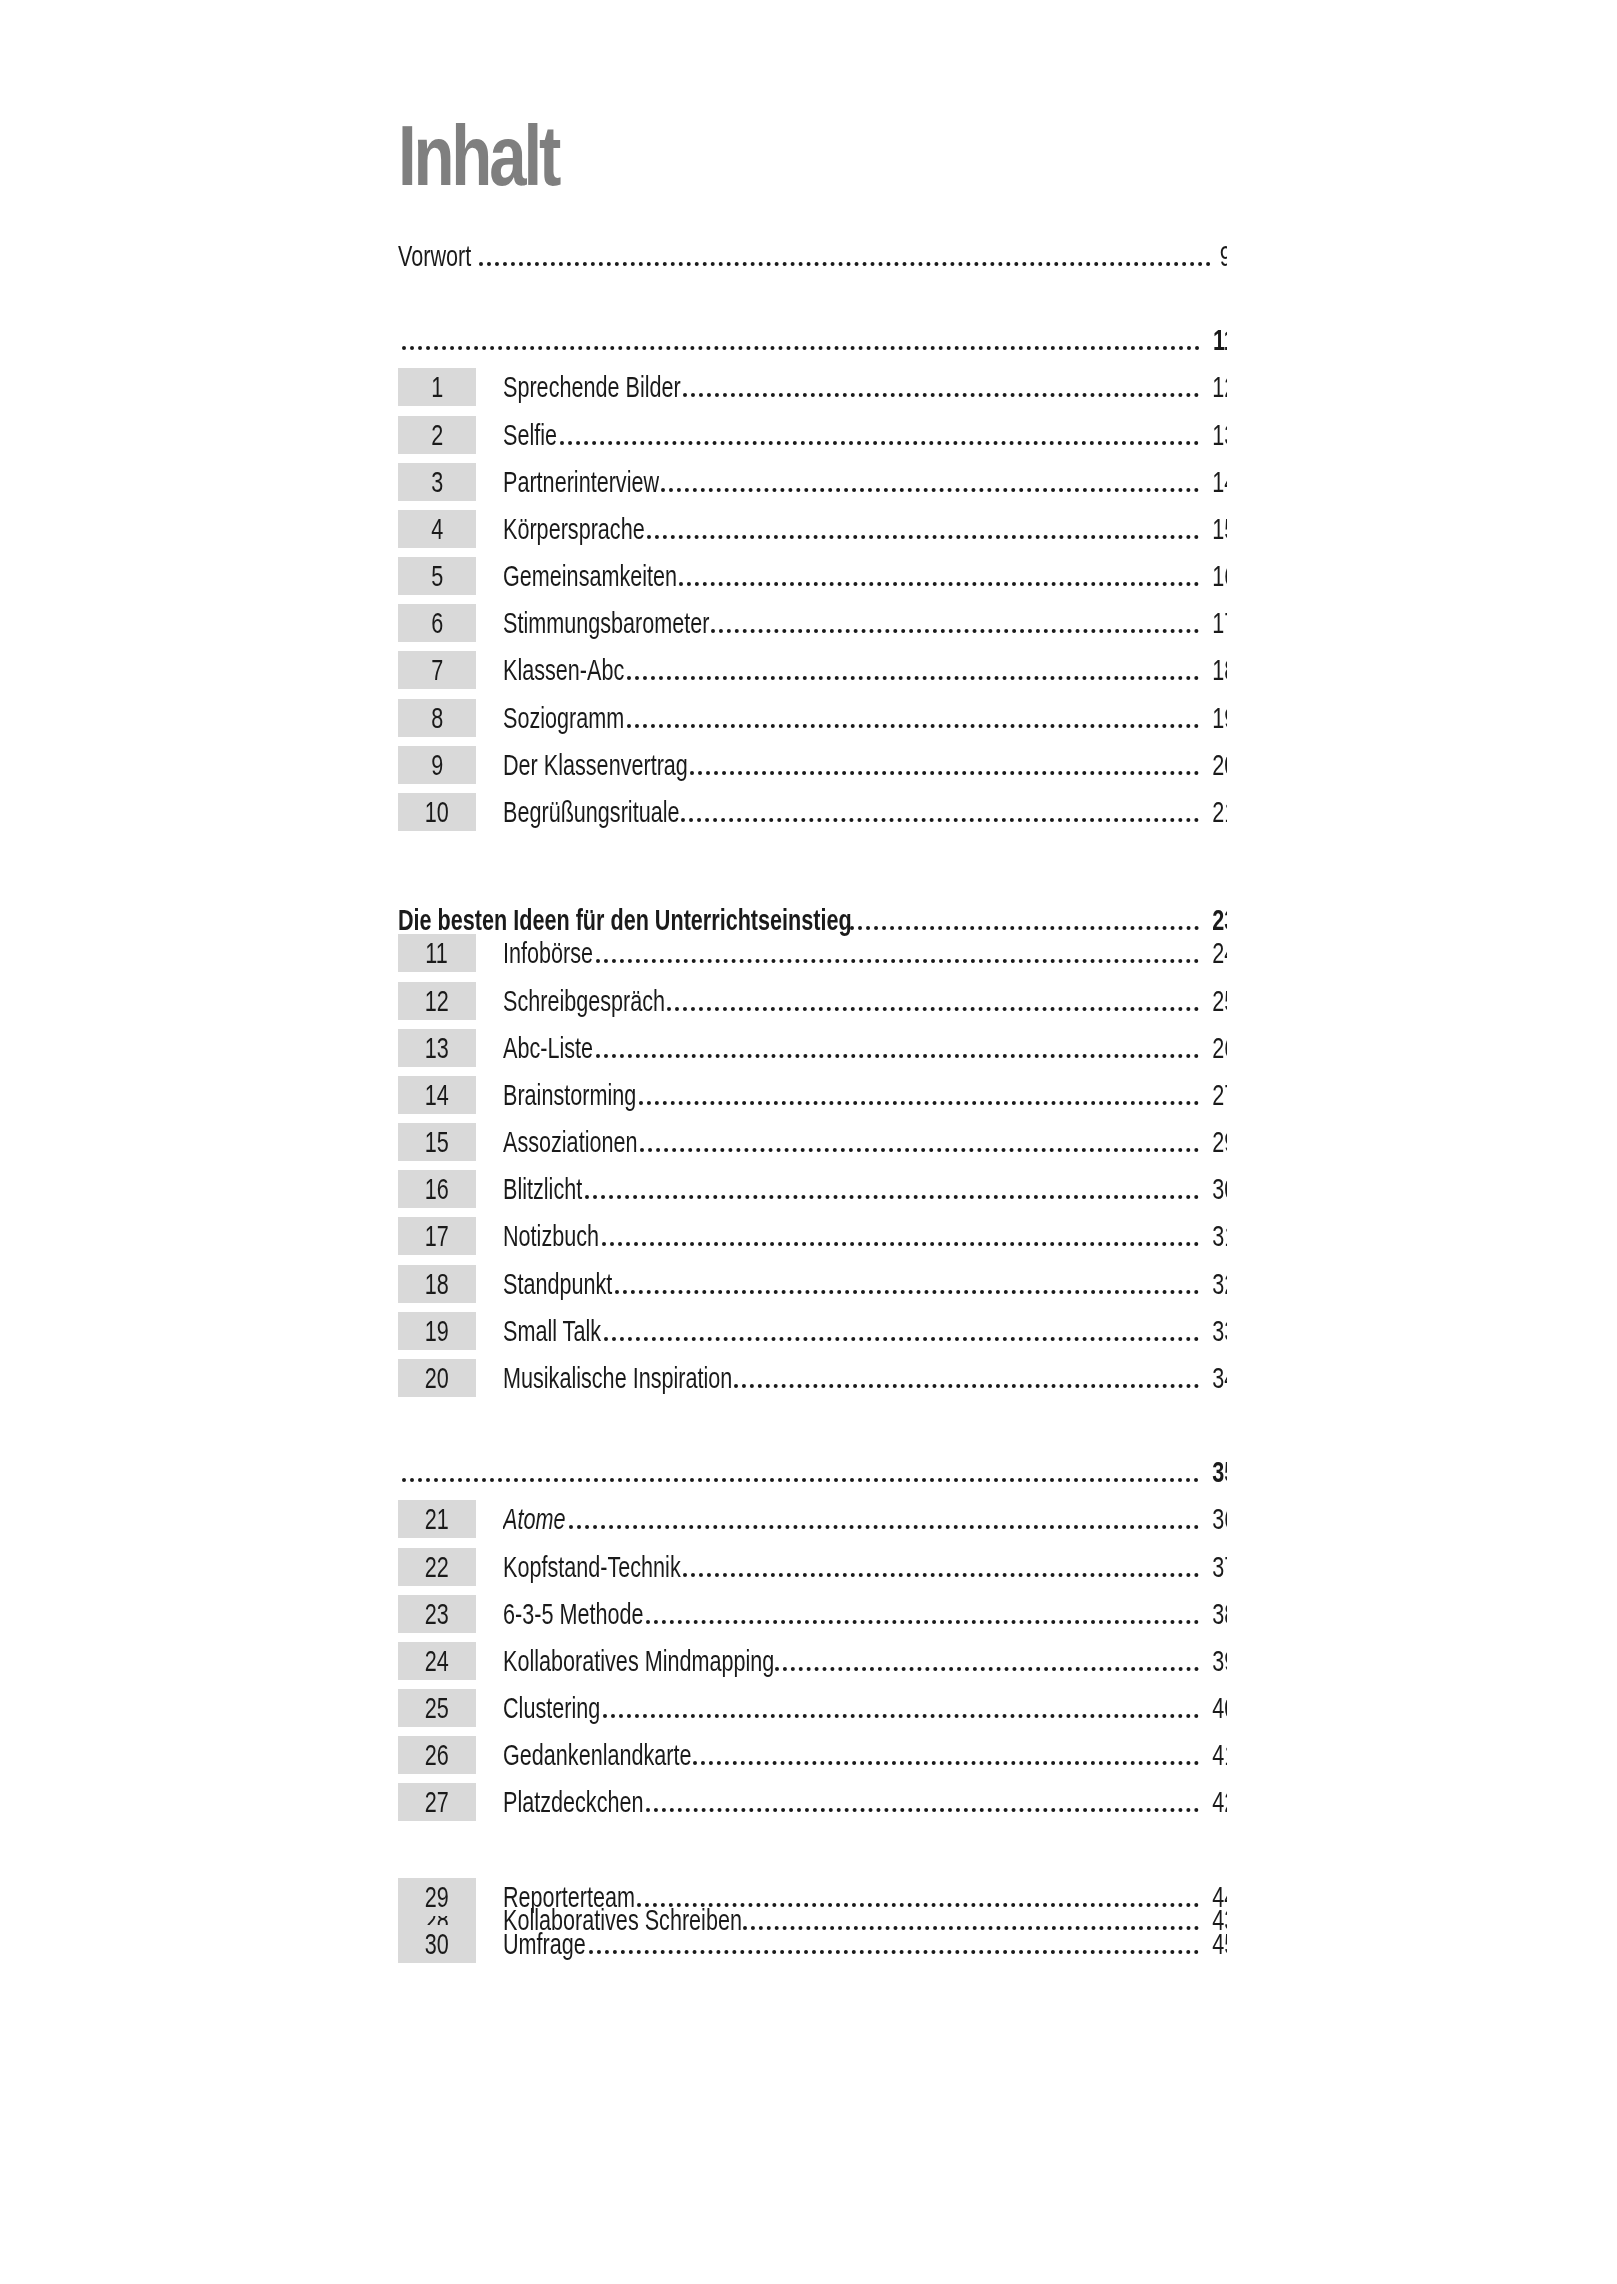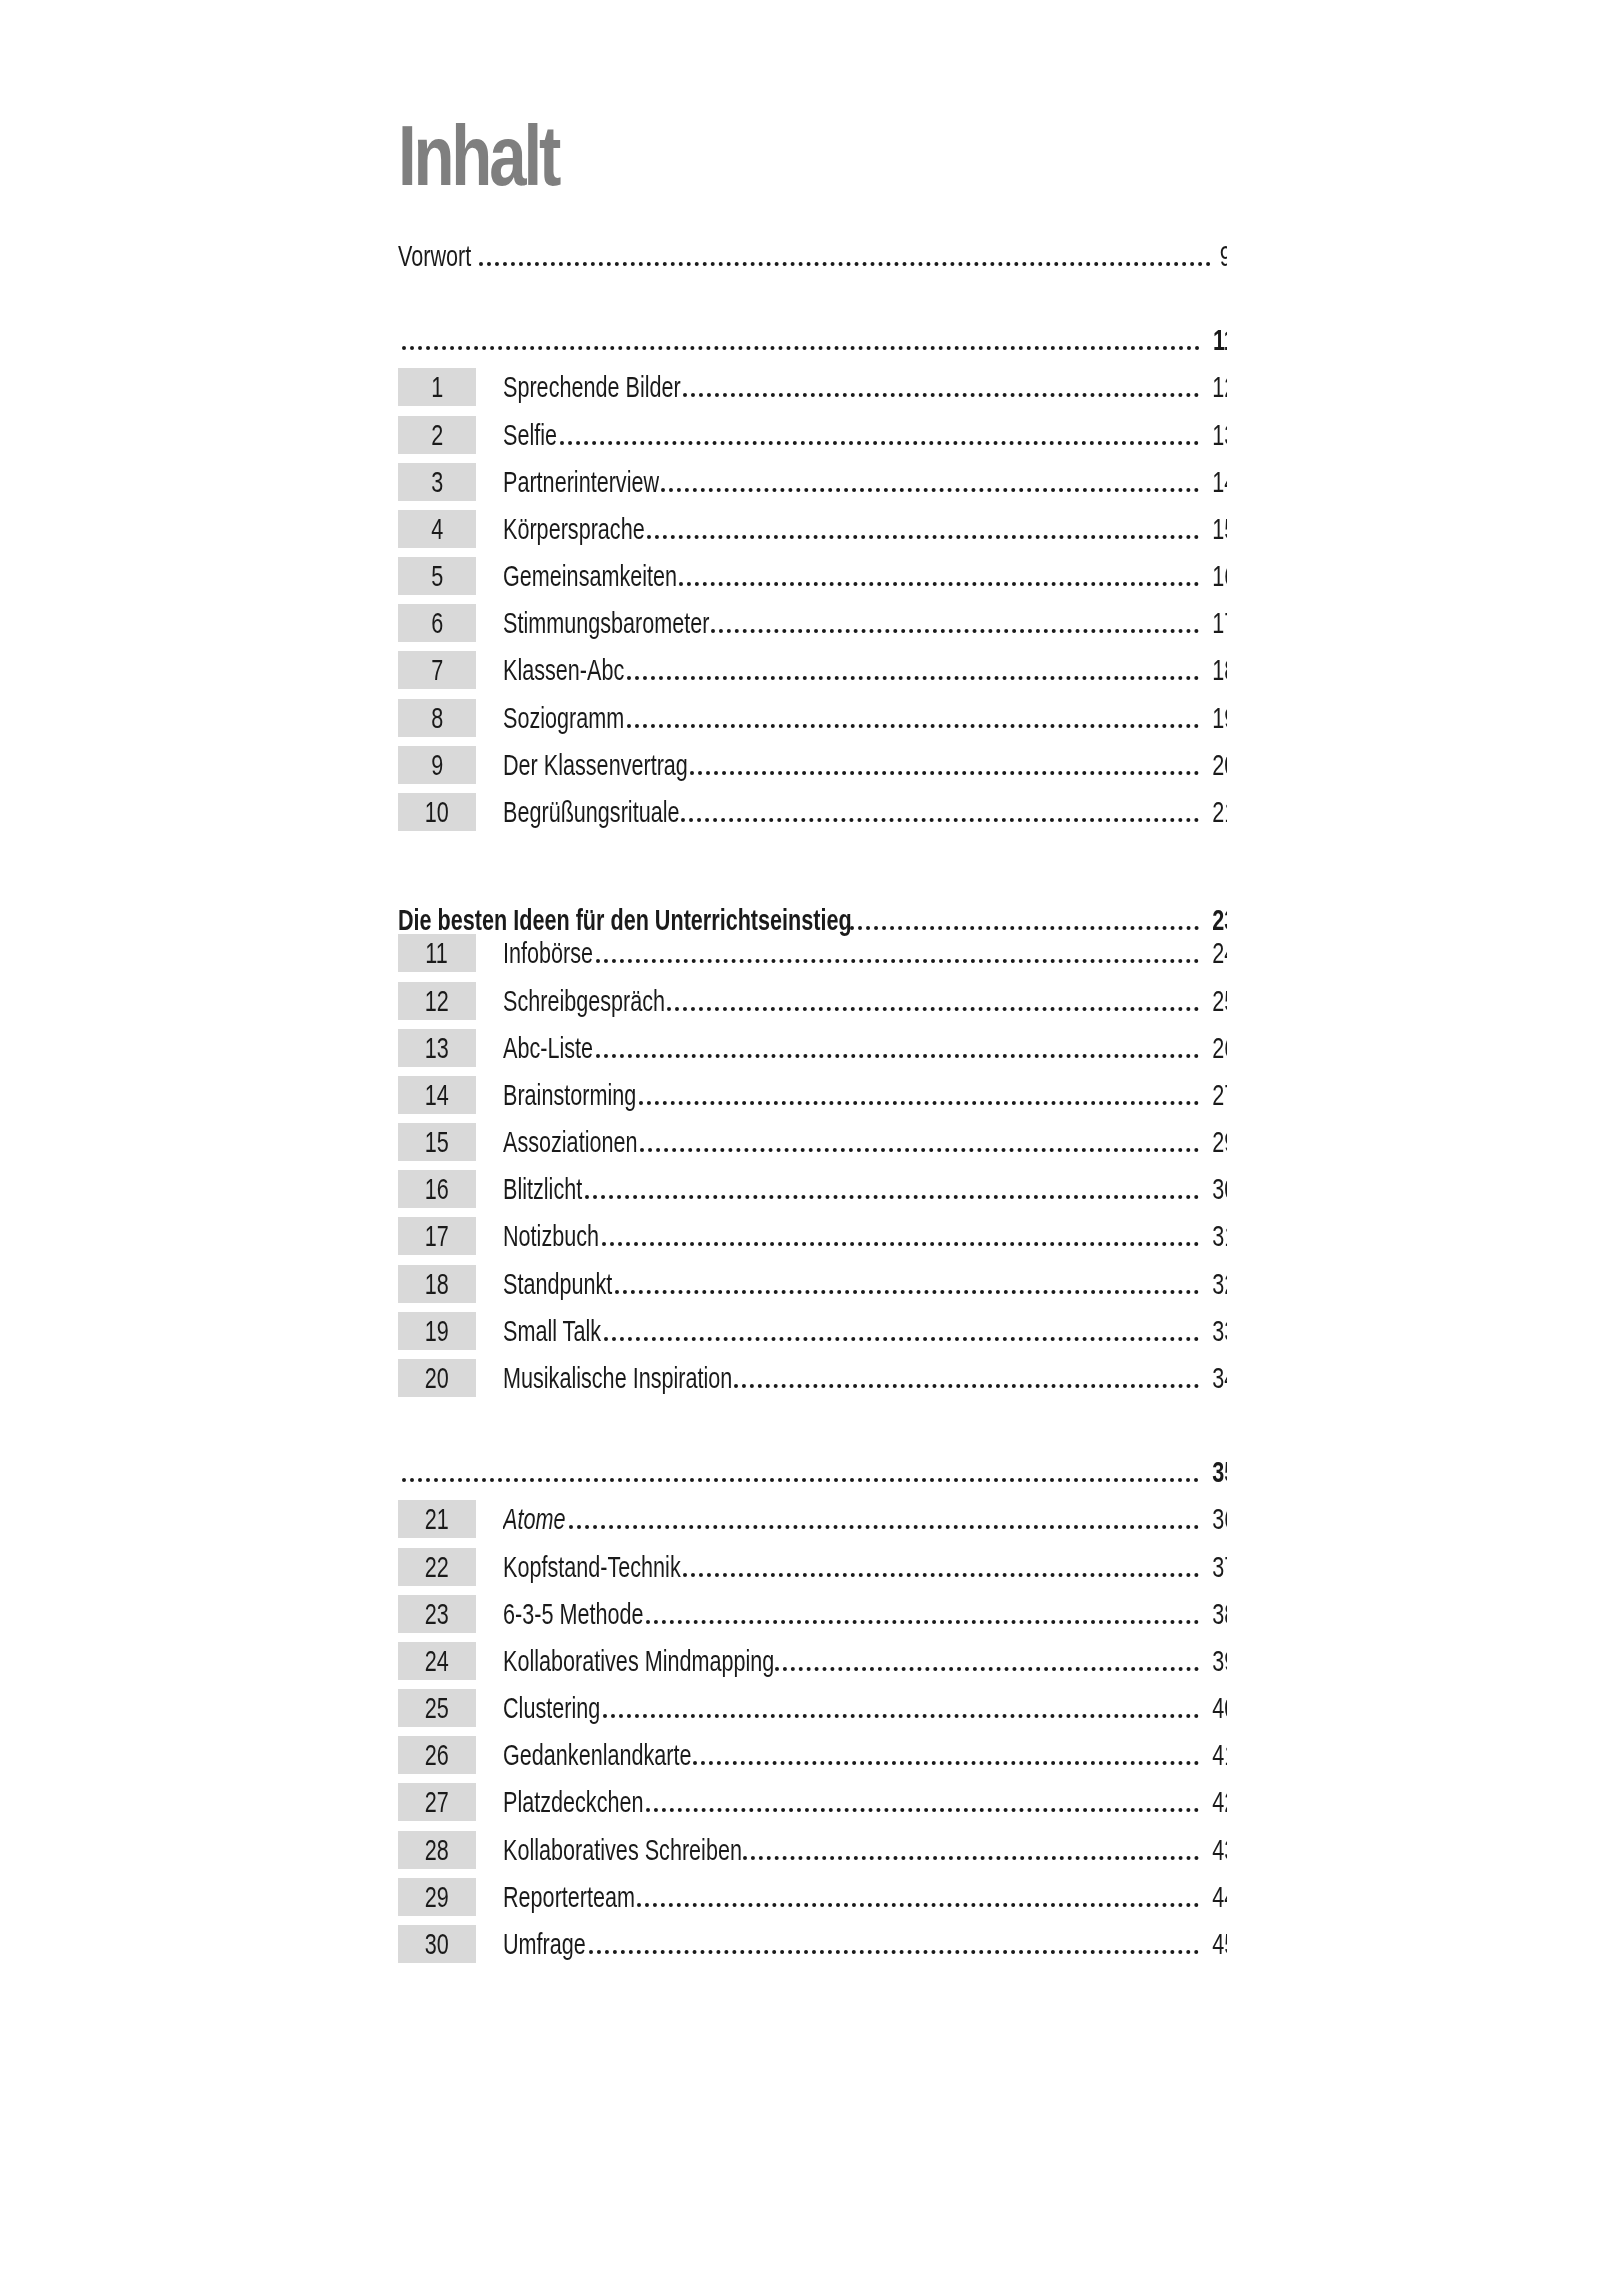--- a/index.html
+++ b/index.html
@@ -395,21 +395,21 @@
       <div class="row item" style="top: 1682px;">
         <div class="num-box">
           <span>27</span>
         </div>
         <div class="leader-line">
           <span class="label" style="width: 139px;"><span class="label-inner">Platzdeckchen</span></span>
           <span class="dots"></span>
           <span class="page-num" style="width: 24px;"><span>42</span></span>
         </div>
       </div>
-      <div class="row item" style="top: 1730px;">
+      <div class="row item" style="top: 1800px;">
         <div class="num-box">
           <span>28</span>
         </div>
         <div class="leader-line">
           <span class="label" style="width: 236px;"><span class="label-inner">Kollaboratives Schreiben</span></span>
           <span class="dots"></span>
           <span class="page-num" style="width: 24px;"><span>43</span></span>
         </div>
       </div>
       <div class="row item" style="top: 1777px;">

